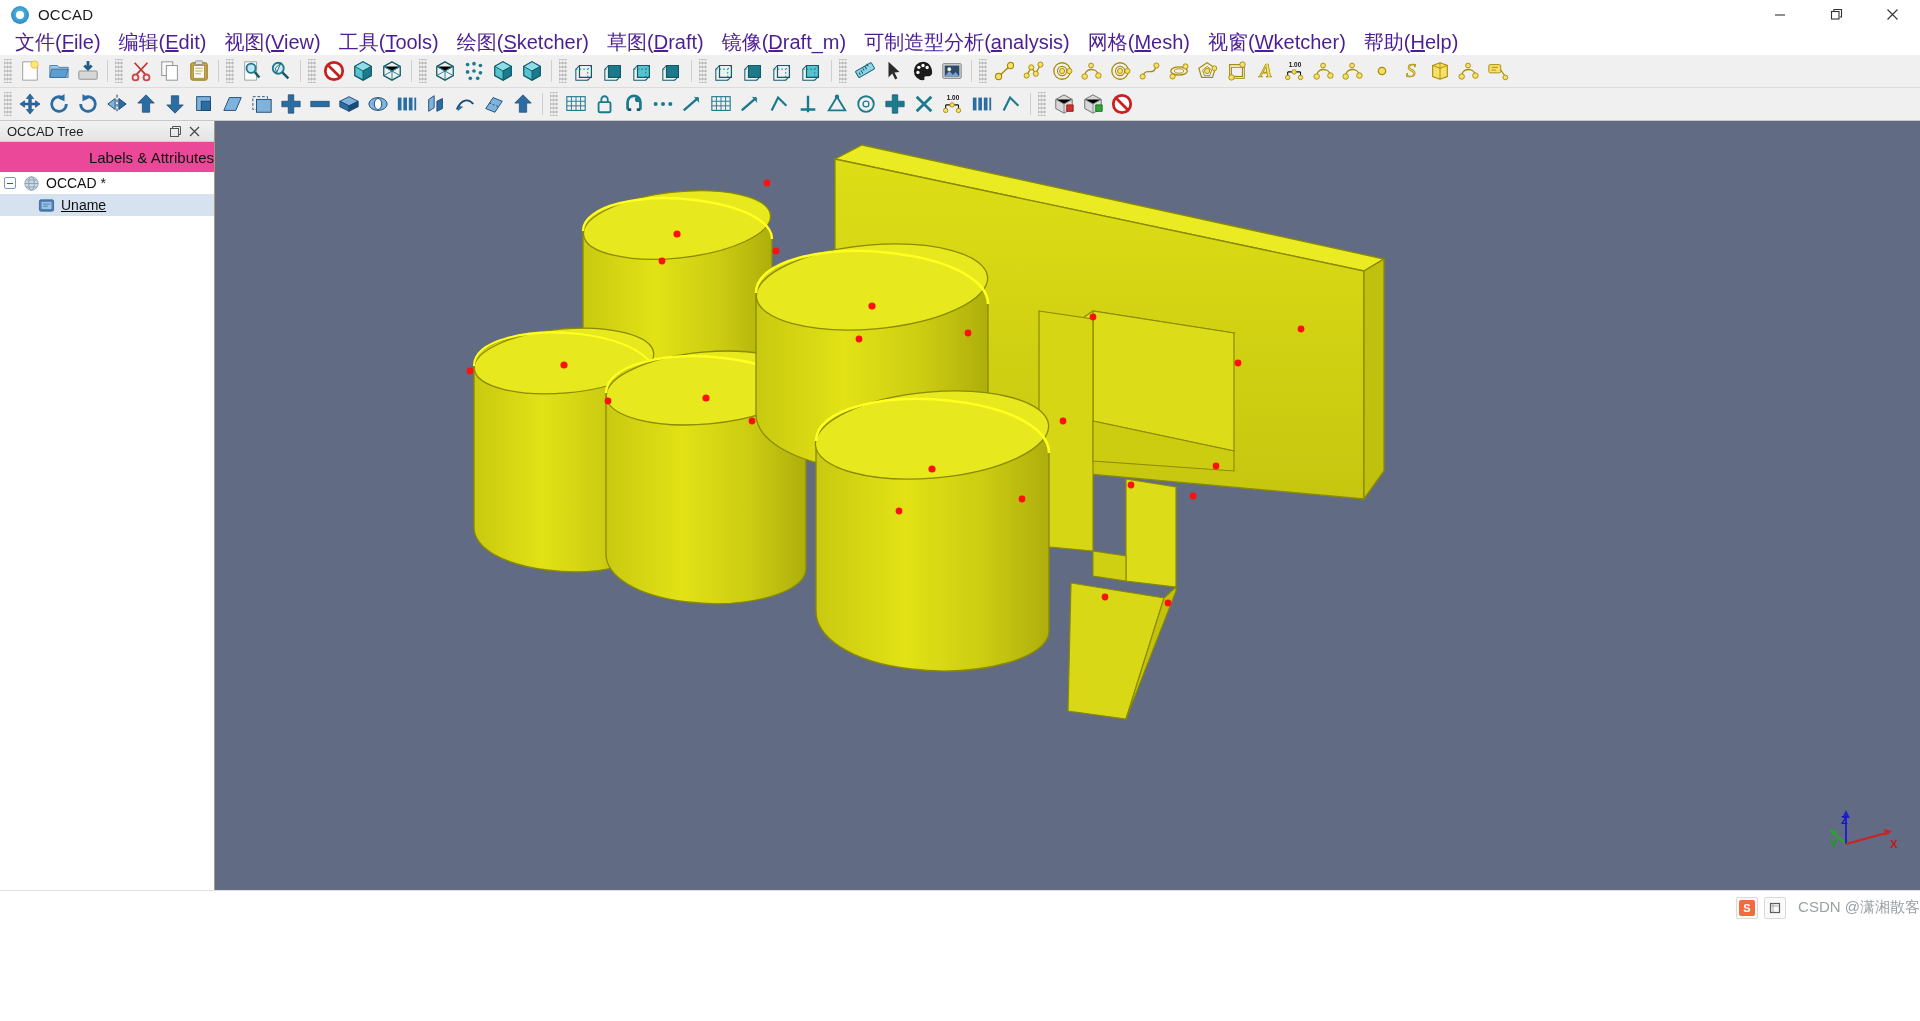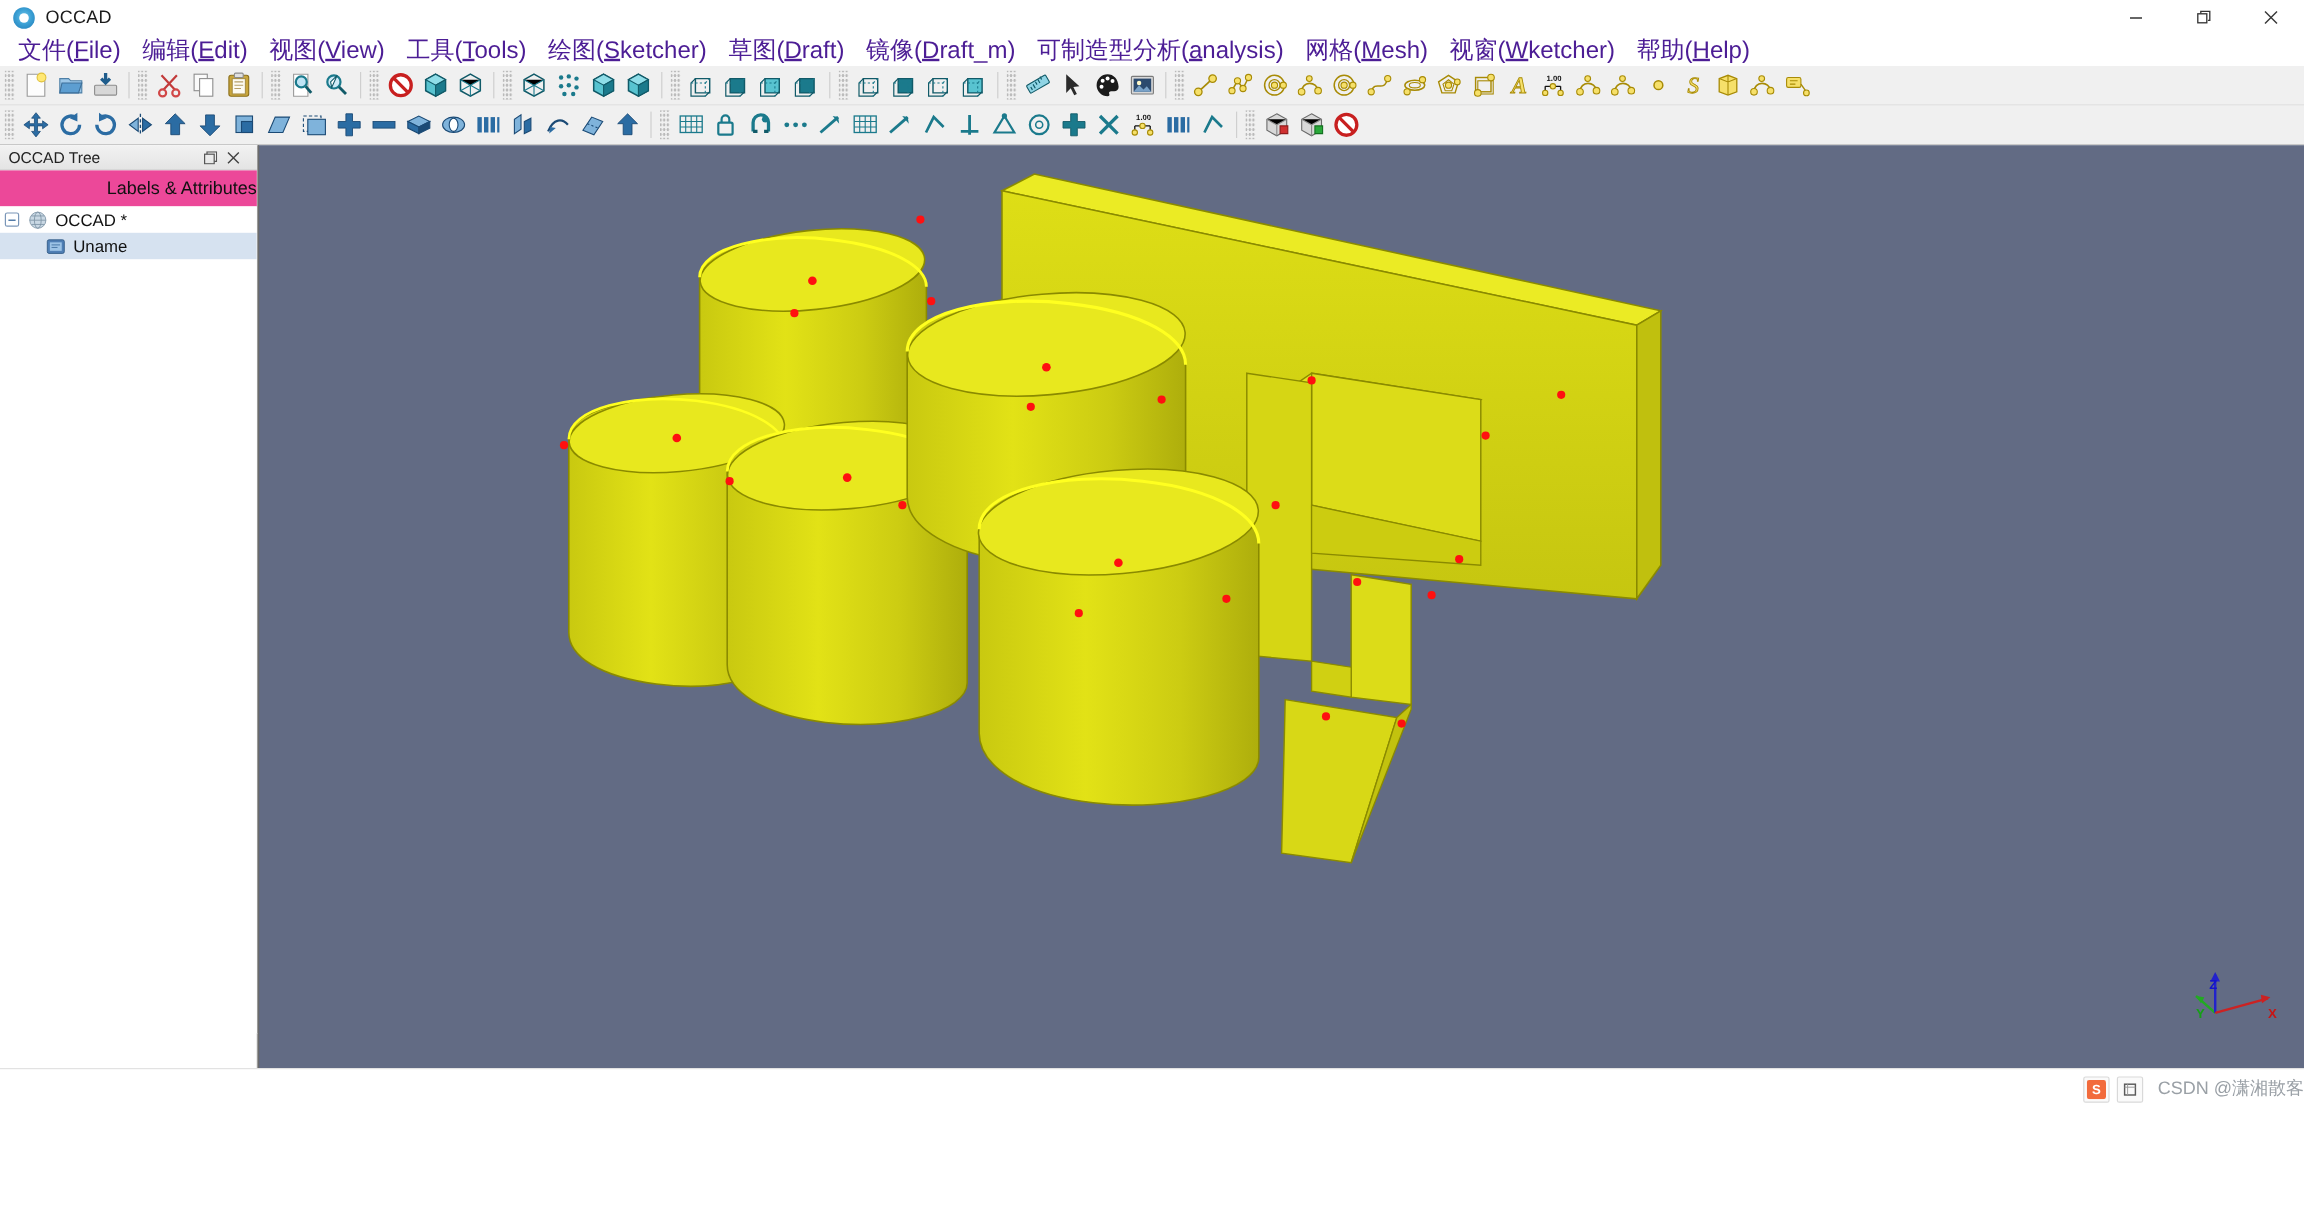--- a/index.html
+++ b/index.html
@@ -105,21 +105,21 @@
   }
   .tree-head {
     font-size: 15px; color: #111;
     padding: 7px 0 6px 8px;
     background: #ec4899;
     text-align: right;
   }
   .tree { flex: 1 1 auto; background: #fff; font-size: 14px; overflow: hidden; }
   .tree-row { display: flex; align-items: center; height: 22px; padding-left: 4px; }
   .tree-row.child { padding-left: 38px; }
-  .tree-row.selected { background: #d6e2f0; }
+  .tree-row.selected { background: #d6e2f0; text-decoration: underline; }
   .expander {
     width: 12px; height: 12px; flex: 0 0 12px;
     border: 1px solid #7a96b8; background: #fff; border-radius: 2px;
     margin-right: 7px; position: relative;
   }
   .expander::before {
     content:""; position:absolute; left:2px; top:5px; width:6px; height:1px; background:#2a5d94;
   }
   .node-icon { width: 17px; height: 17px; margin-right: 6px; flex: 0 0 17px; }
   .node-label { color:#111; white-space: nowrap; }

